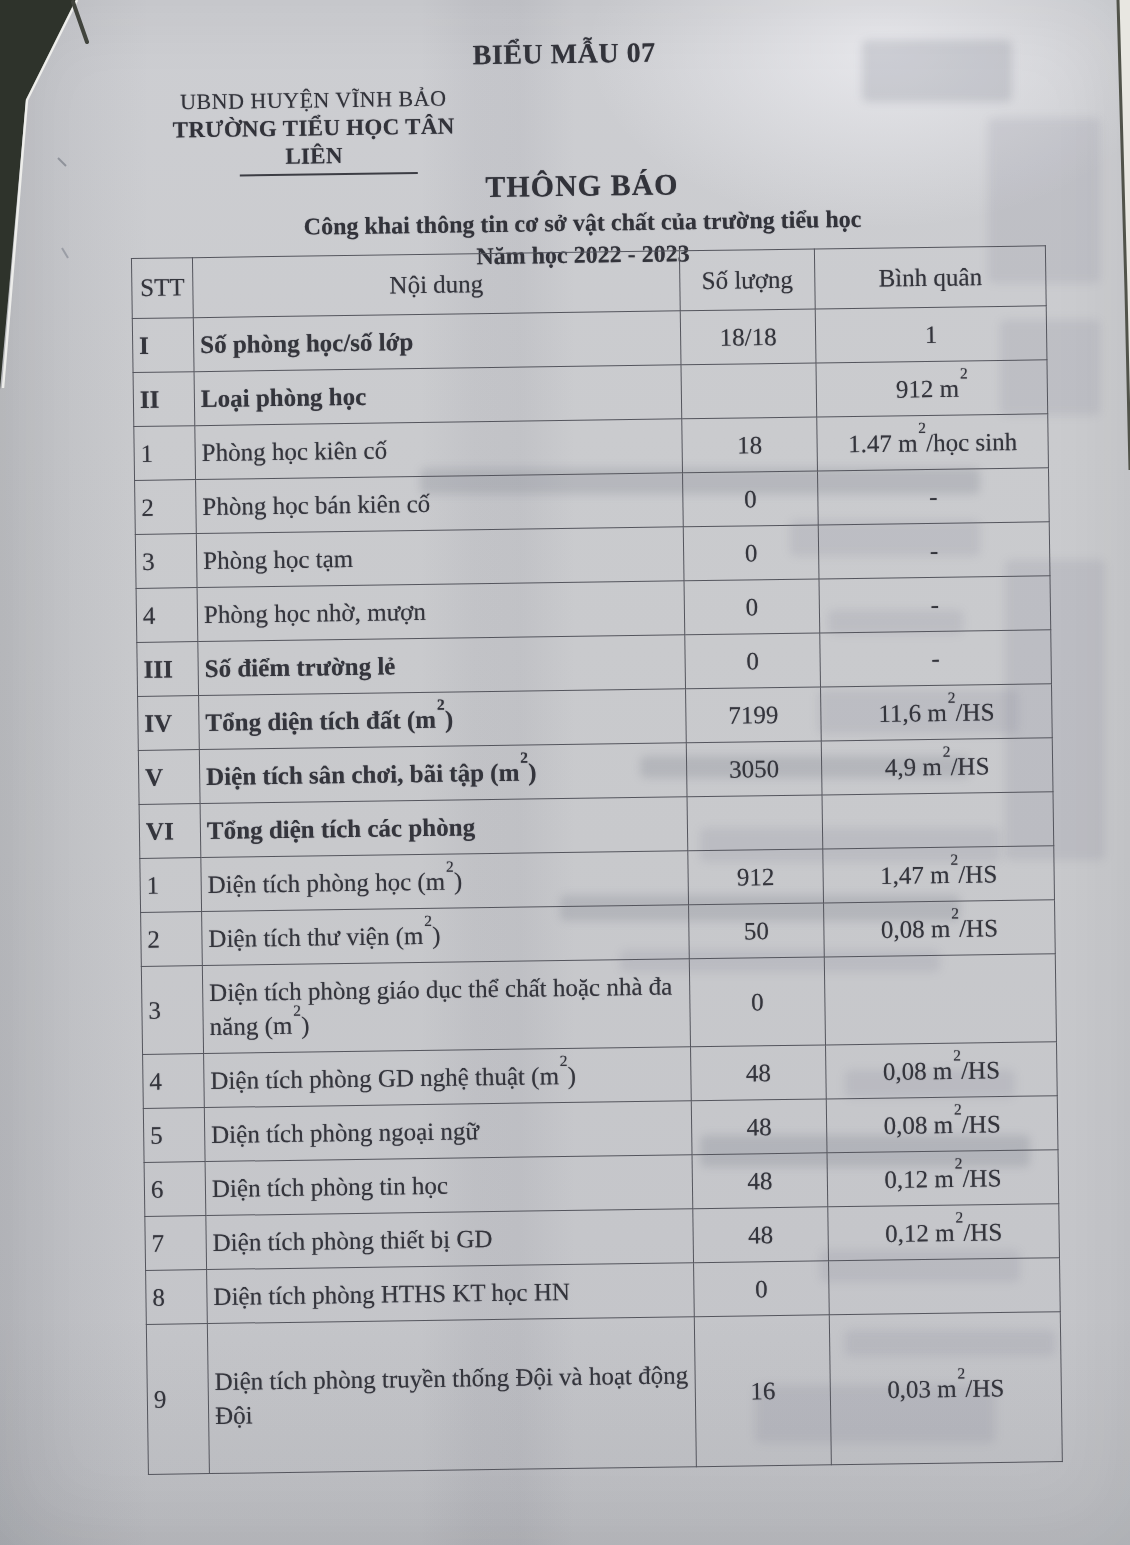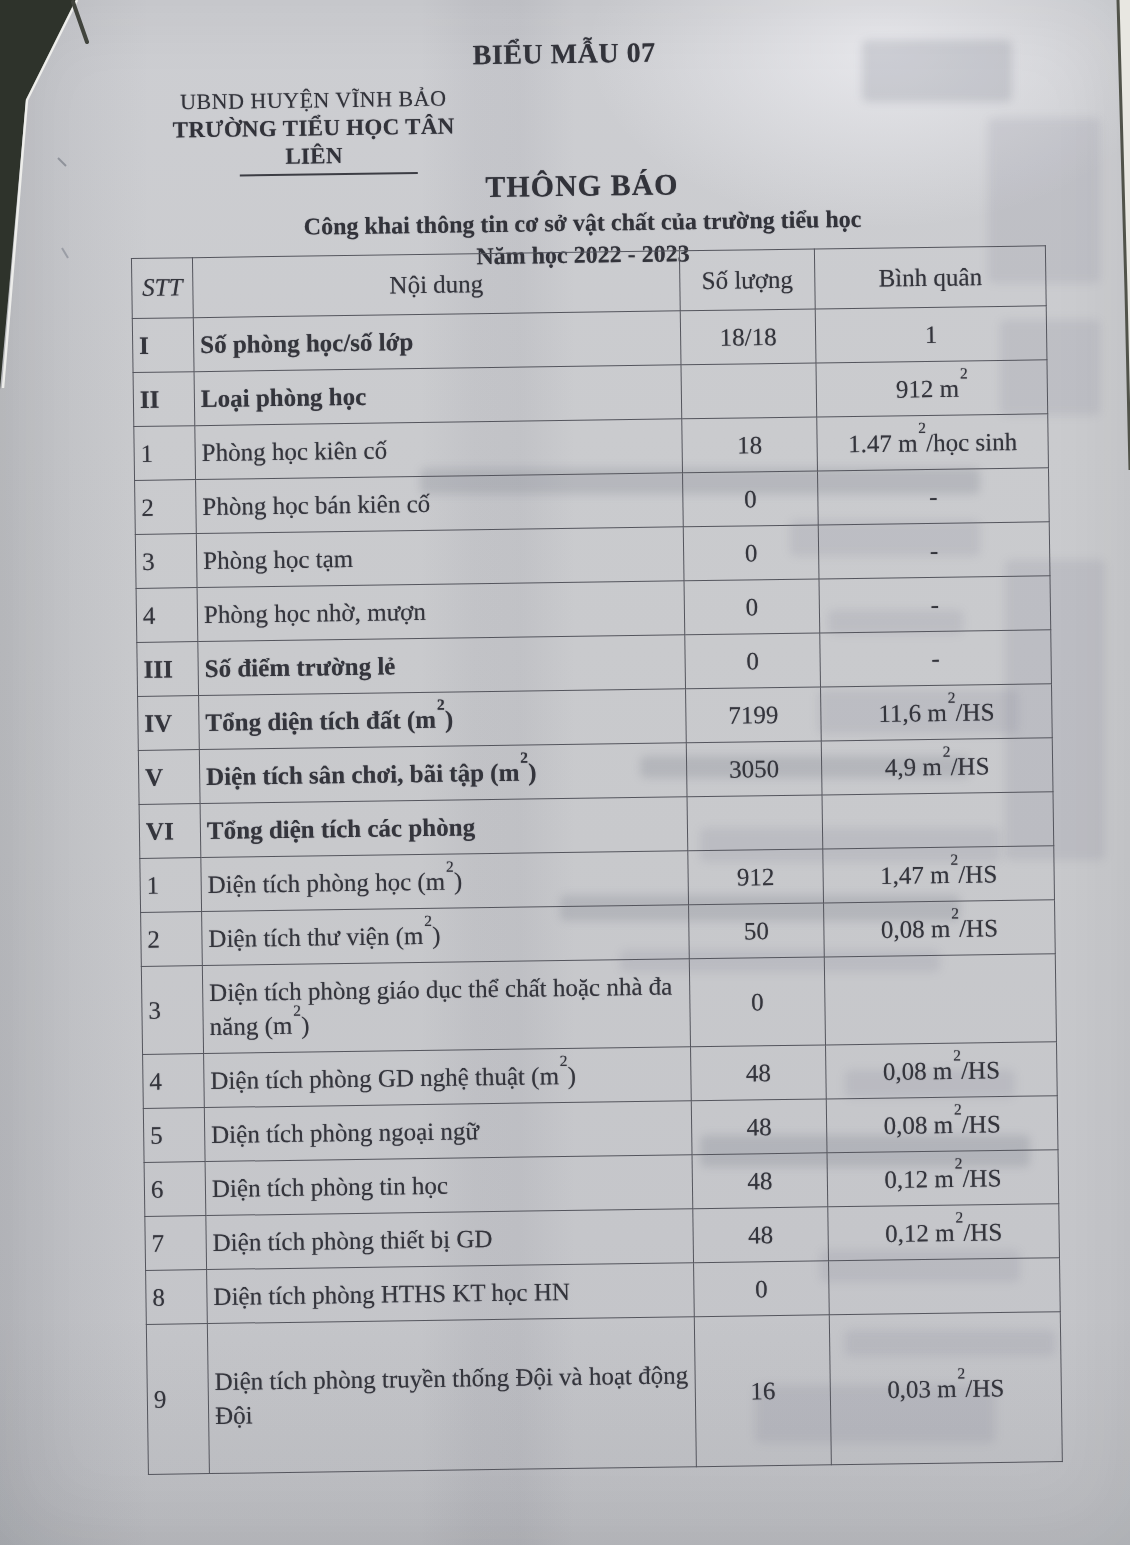--- a/index.html
+++ b/index.html
@@ -39,21 +39,21 @@
   #school-name{font-size:23px;font-weight:bold;letter-spacing:.3px;}
   #school-underline{width:178px;height:2px;background:#3c3d44;margin:3px auto 0;transform:translateX(14px);}
   #notice-block{position:absolute;top:166px;left:0;width:1130px;text-align:center;transform:translateX(25px);line-height:1.3;}
   #notice-title{font-size:30px;font-weight:bold;letter-spacing:1px;}
   #notice-subtitle{font-size:24px;font-weight:bold;margin-top:3px;}
   #school-year{font-size:24px;font-weight:bold;margin-top:1px;}
 
   #facilities-table{position:absolute;top:252px;left:138px;width:862px;
     border-collapse:collapse;table-layout:fixed;font-size:25px;color:#34353c;}
   #facilities-table th,#facilities-table td{border:1.4px solid #54555d;padding:2px 6px;vertical-align:middle;}
-  th.th-stt{width:48px;word-break:break-all;font-weight:normal;line-height:1.3;padding:0 11px;font-style:italic;}
+  th.th-stt{width:48px;word-break:break-all;font-weight:normal;line-height:1.3;padding:0 11px;}
   th.th-nd{width:474px;font-weight:normal;}
   th.th-sl{width:122px;font-weight:normal;line-height:1.25;}
   th.th-bq{width:218px;font-weight:normal;}
   thead tr{height:60px;}
   thead th{text-align:center;}
   tbody tr{height:54px;}
   td.stt{padding-left:14px;}
   td.label{padding-left:16px;line-height:1.35;}
   td.val{text-align:center;}
   tr.section td.stt,tr.section td.label{font-weight:bold;}

